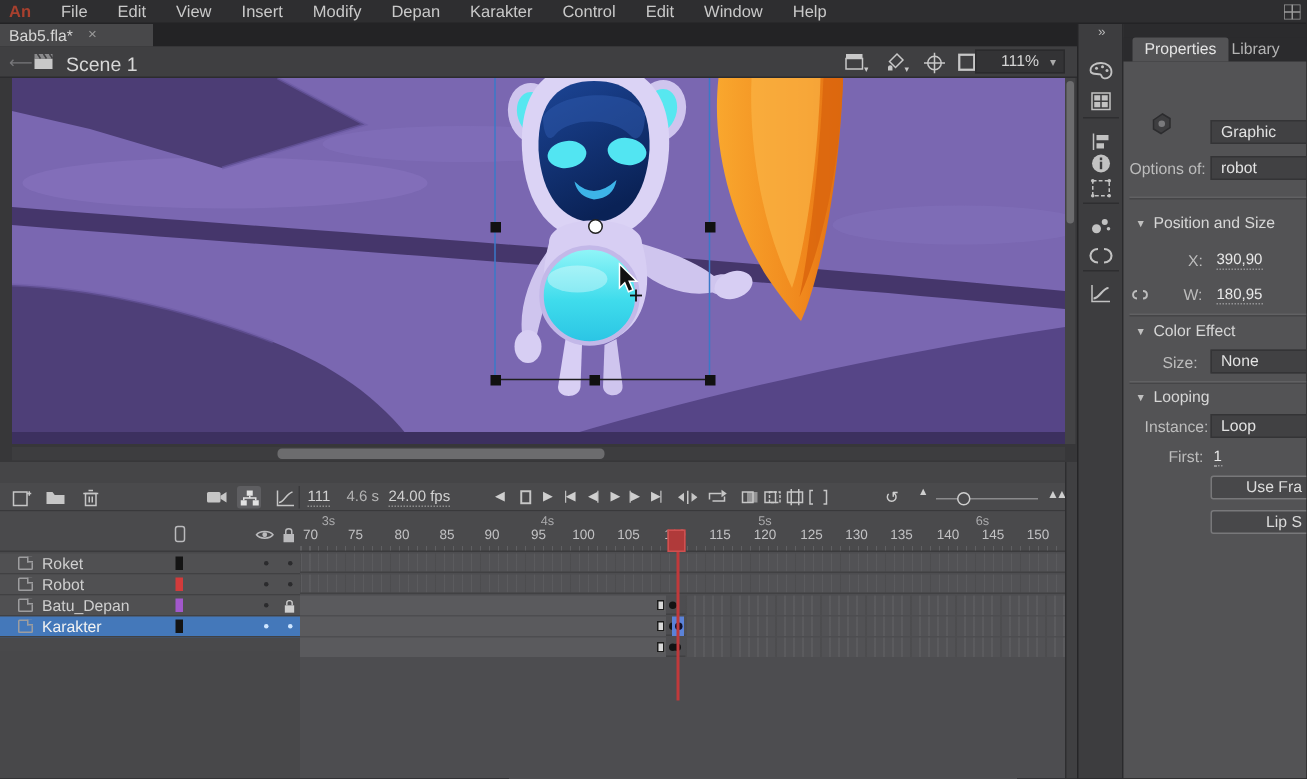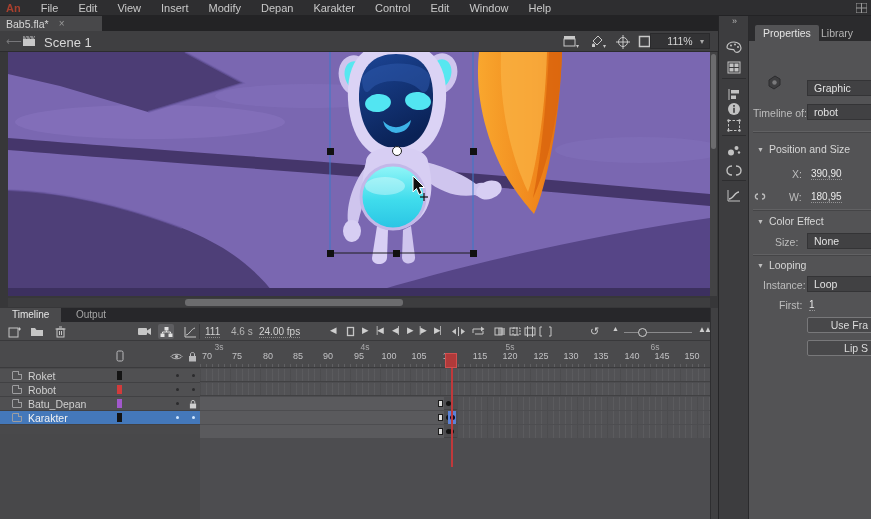--- a/index.html
+++ b/index.html
@@ -263,24 +263,20 @@
     </svg>
     <div id="h-scroll">
         <div class="handle"></div>
       </div>
     <div id="v-scroll">
         <div class="handle"></div>
       </div>
   </div>
 
   <div id="timeline" class="abs">
-    <div id="tl-tabs">
-      <span id="tl-tab-timeline">Timeline</span>
-      <span id="tl-tab-output">Output</span>
-    </div>
 
     <div id="tl-toolbar">
       <span class="tico" style="left:6px">
         <svg width="13" height="12" viewBox="0 0 13 12">
             <rect x="1" y="2" width="9" height="9" fill="none" stroke="#c6c6c6"></rect>
             <line x1="10" y1="3" x2="13" y2="3" stroke="#c6c6c6"></line>
             <line x1="11.5" y1="1.5" x2="11.5" y2="4.5" stroke="#c6c6c6"></line>
           </svg>
       </span>
       <span class="tico" style="left:29px">
@@ -563,21 +559,21 @@
         <span id="tab-library">Library</span>
       </div>
       <div id="props-body">
         <span class="dock-ico" style="left:16px;top:32px">
           <svg width="17" height="15" viewBox="0 0 17 15">
               <path d="M3,5 L9,1 L14,4 L14,10 L8,14 L3,11 Z" fill="#3e3e40" stroke="#2c2c2e"></path>
               <circle cx="8.5" cy="7.5" r="2.2" fill="#7a7a7c"></circle>
             </svg>
         </span>
         <span class="pfield" style="top:39px">Graphic</span>
-        <span class="plabel" style="left:4px;top:66px">Timeline of:</span>
+        <span class="plabel" style="left:4px;top:66px">Options of:</span>
         <span class="pfield" style="top:63px">robot</span>
         <span class="pdivider" style="top:90px"></span>
 
         <span class="psection" style="top:102px"><span class="arrow">▼</span><span>Position and Size</span></span>
         <span class="plabel" style="left:43px;top:127px">X:</span>
         <span class="hotval" style="left:62px;top:127px">390,90</span>
         <span class="dock-ico" style="left:2px;top:146px">
           <svg width="14" height="9" viewBox="0 0 14 9">
               <path d="M5,7 C1.5,7 1.5,2 5,2 M9,2 C12.5,2 12.5,7 9,7" fill="none" stroke="#bdbdbd" stroke-width="1.3"></path>
             </svg>

